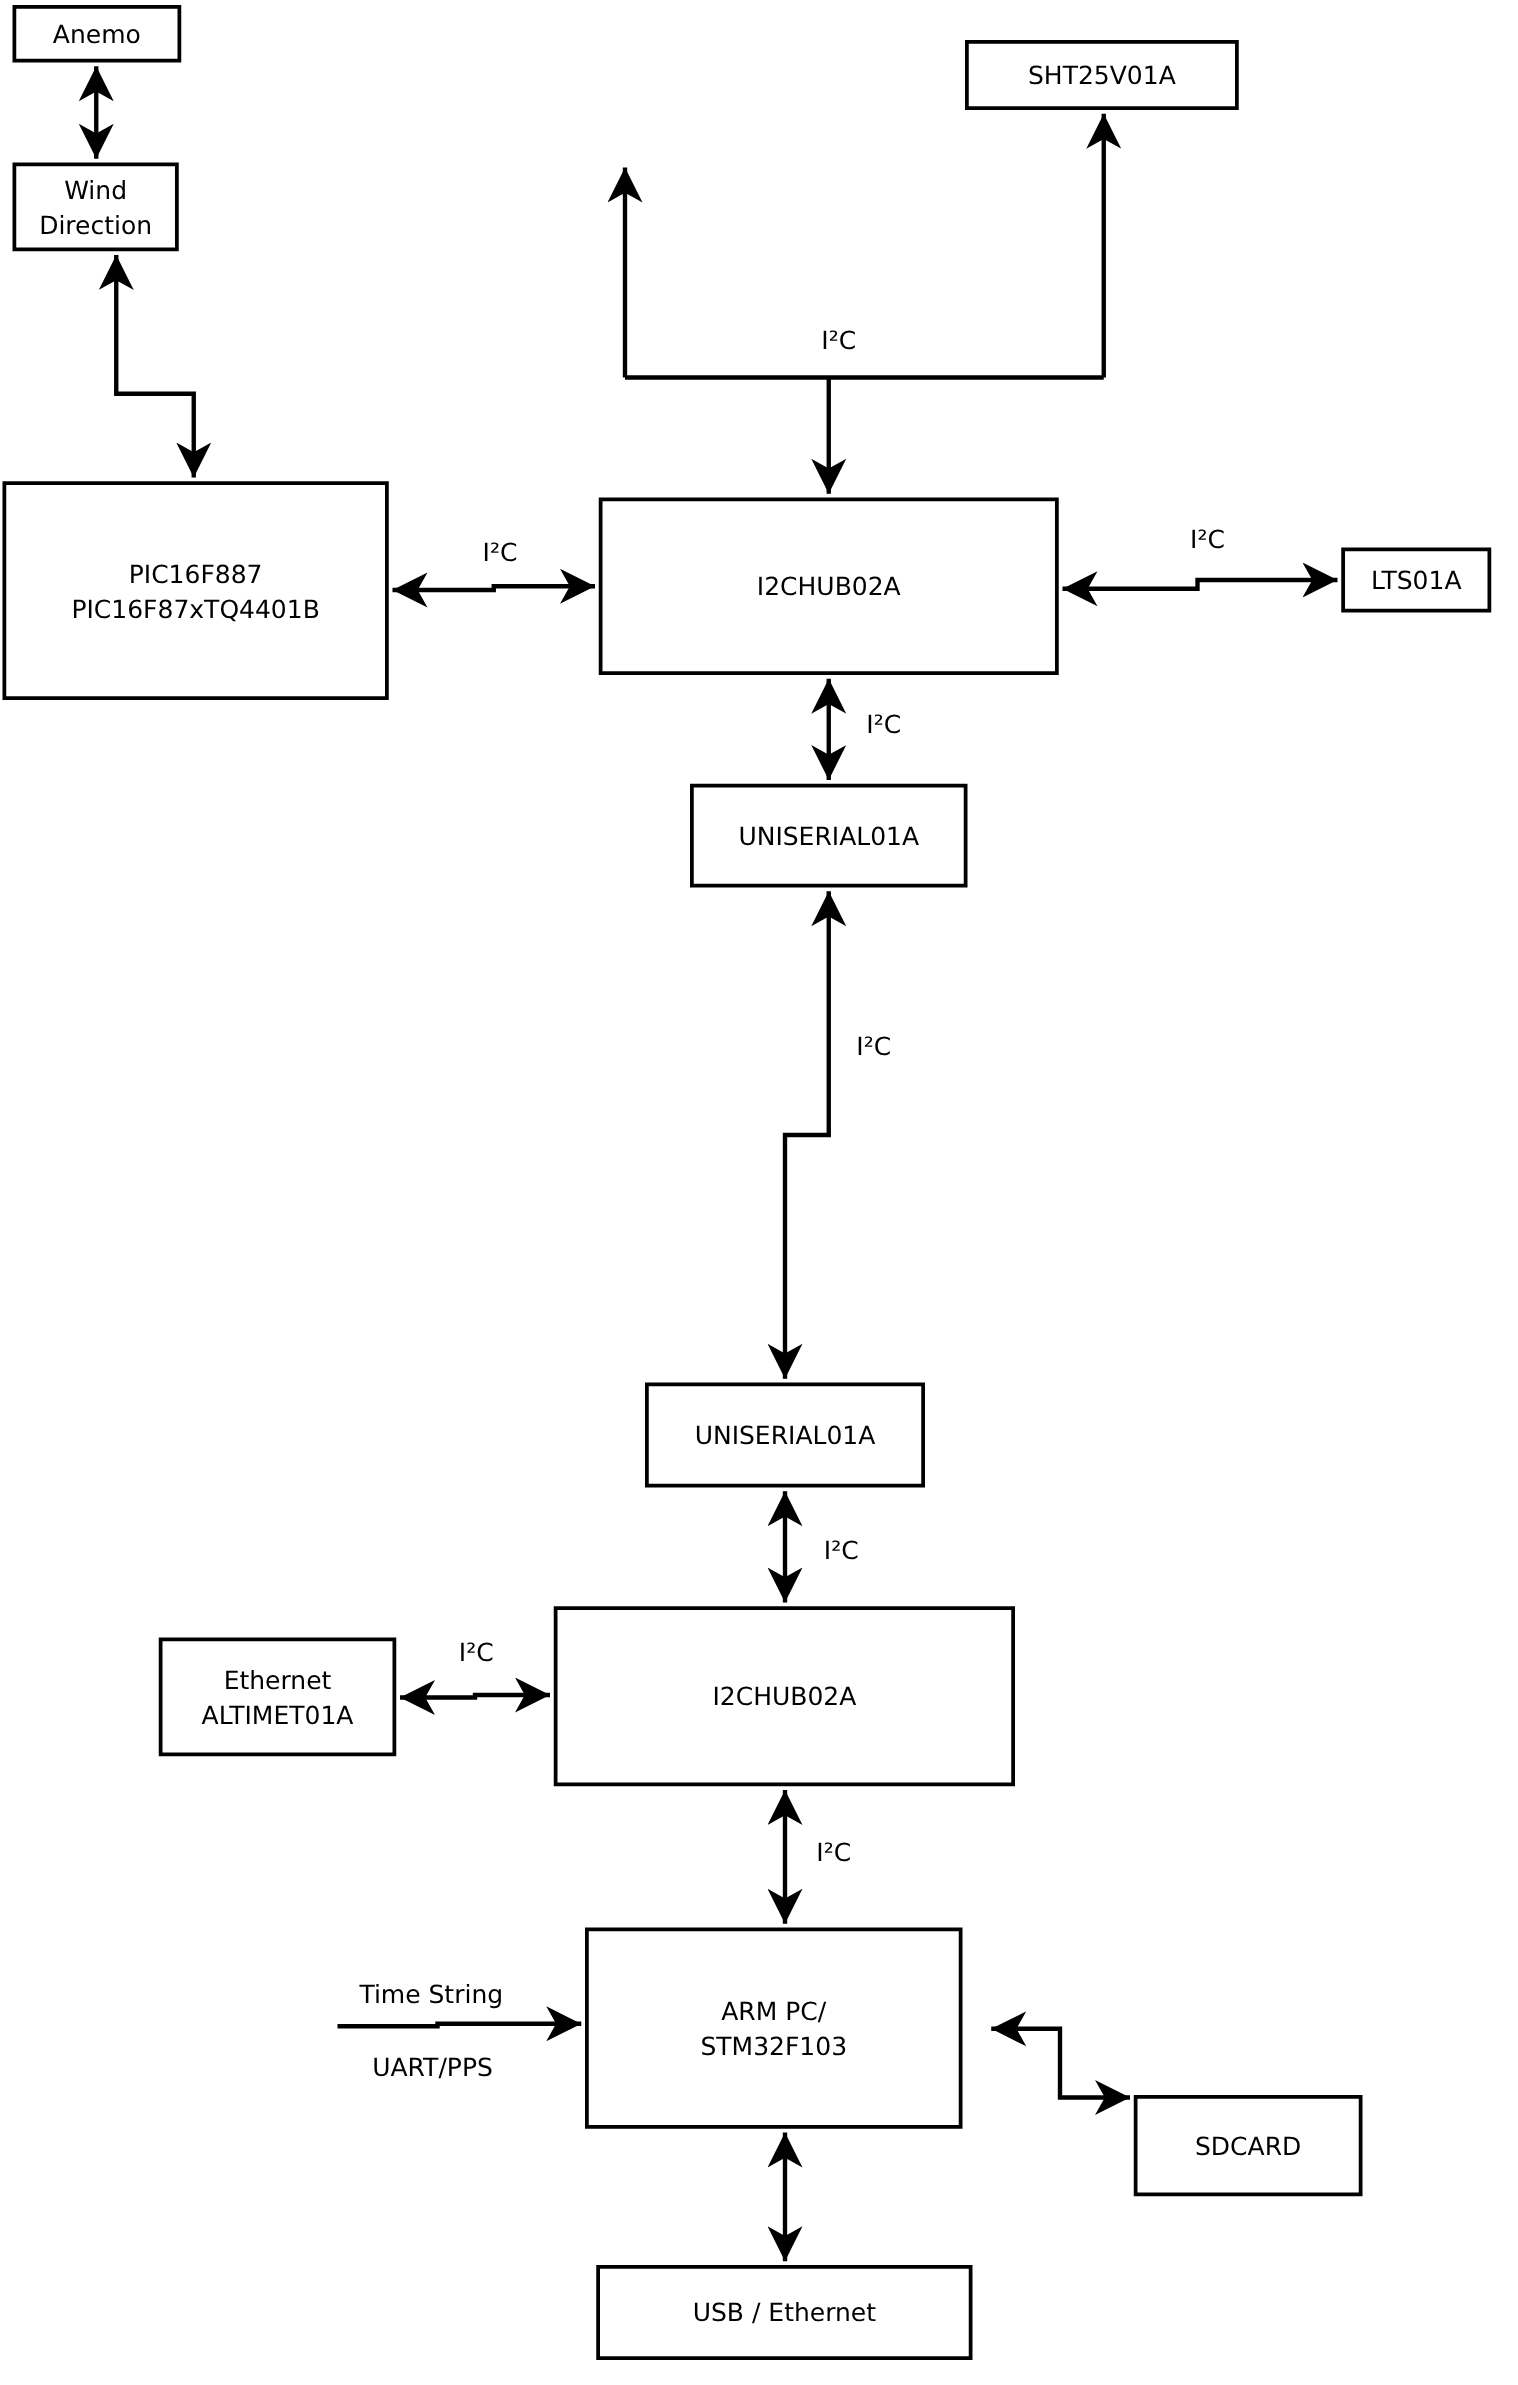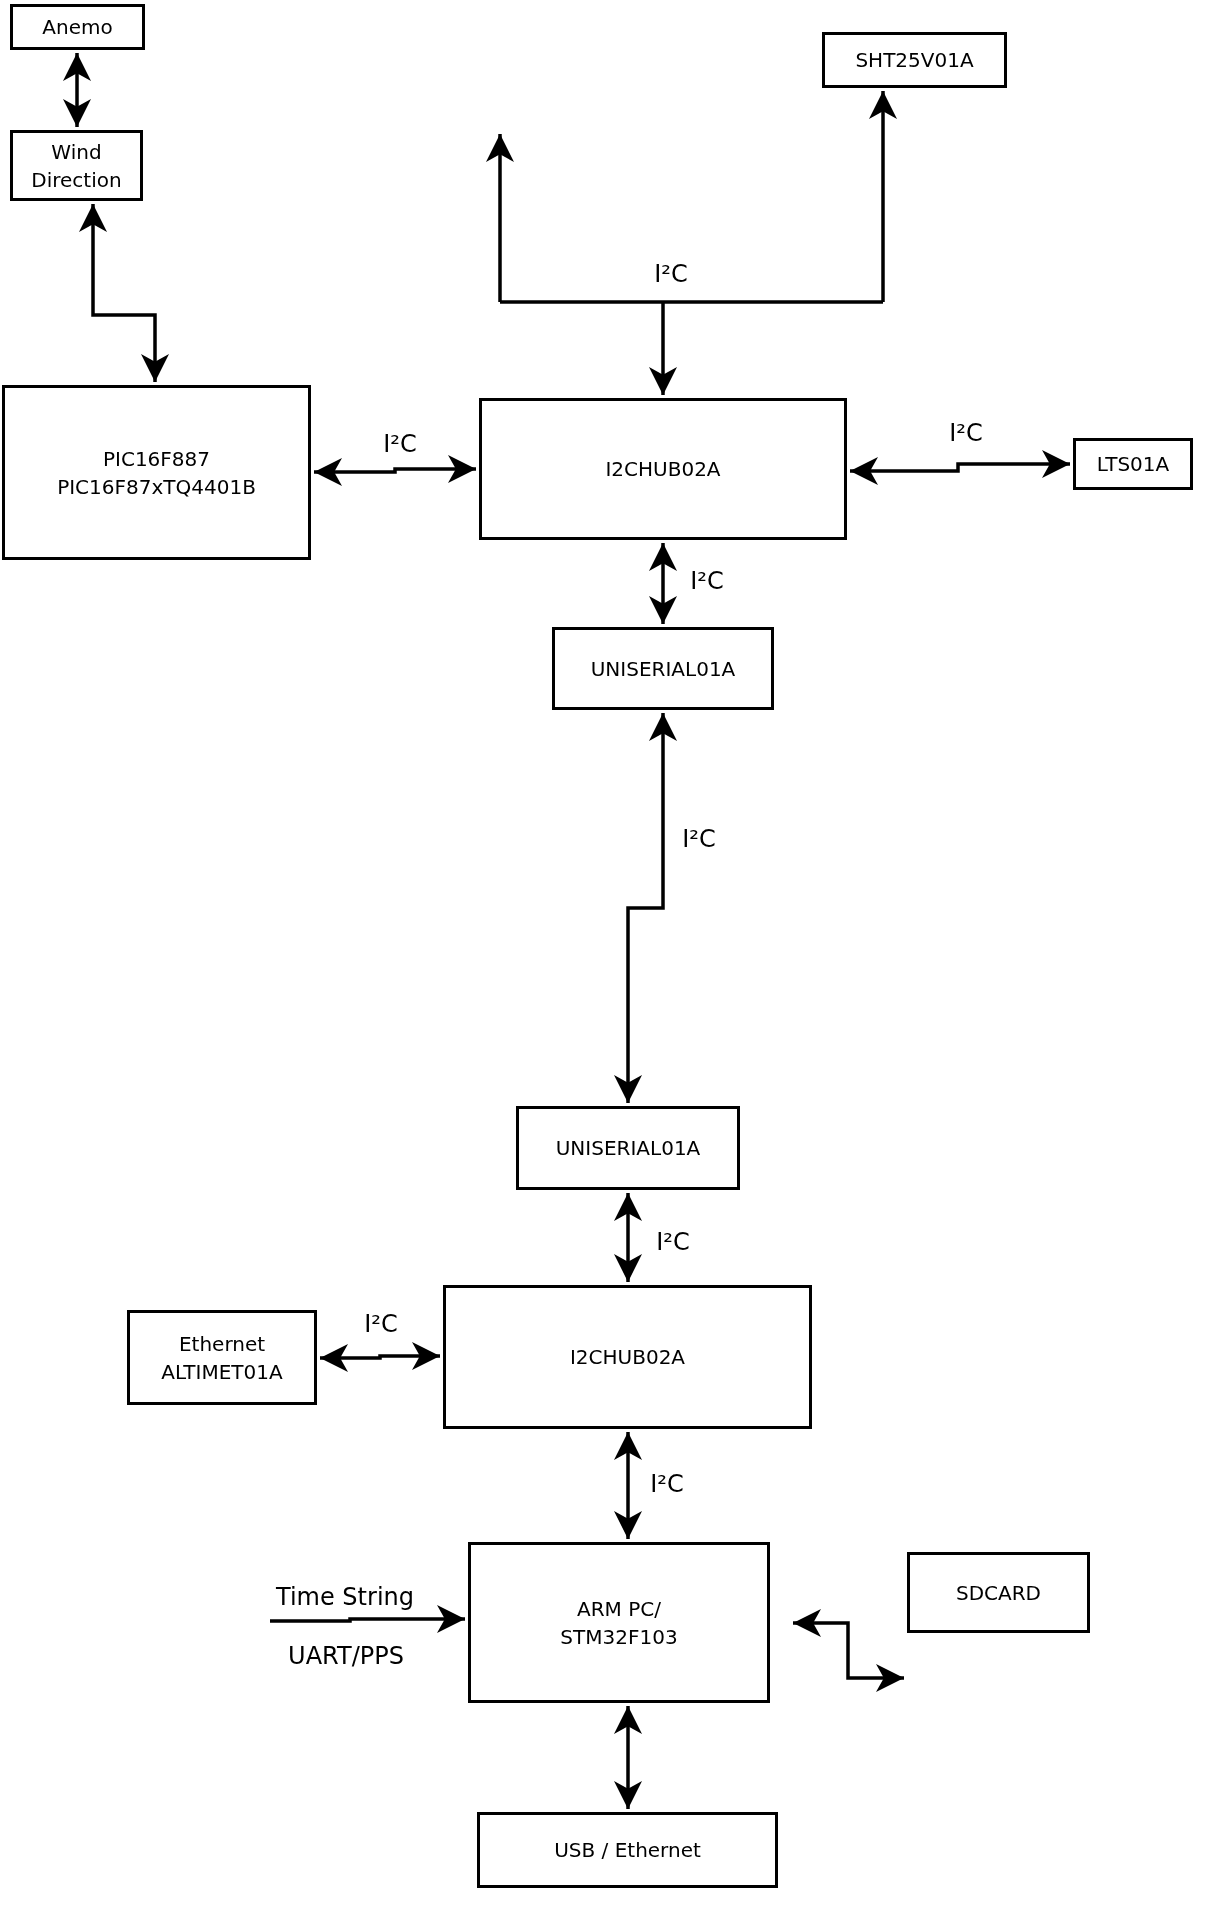--- a/index.html
+++ b/index.html
@@ -21,21 +21,21 @@
     border:3px solid var(--border,#000000);
     background:var(--box_fill,#ffffff);
     display:flex;align-items:center;justify-content:center;
     text-align:center;
     font-size:20px;line-height:1.4;
     white-space:pre-line;
   }
   .edge-label{
     position:absolute;
     transform:translateX(-50%);
-    font-size:24px;
+    font-size:20px;
     white-space:nowrap;
   }
 </style>
 </head>
 <body>
 
 <div id="canvas">
 
   <svg class="wires" viewBox="0 0 1214 1908">
     <defs>
@@ -64,40 +64,40 @@
 
   <div class="box" style="left:10px;top:4px;width:135px;height:46px">Anemo</div>
 
   <div class="box" style="left:10px;top:130px;width:133px;height:71px">Wind
 Direction</div>
 
   <div class="box" style="left:2px;top:385px;width:309px;height:175px">PIC16F887
 PIC16F87xTQ4401B</div>
 
 
-  <div class="box" style="left:822px;top:32px;width:185px;height:56px">SHT25V01A</div>
+  <div class="box" style="left:772px;top:32px;width:219px;height:56px">SHT25V01A</div>
 
   <div class="box" style="left:479px;top:398px;width:368px;height:142px">I2CHUB02A</div>
 
   <div class="box" style="left:1073px;top:438px;width:120px;height:52px">LTS01A</div>
 
   <div class="box" style="left:552px;top:627px;width:222px;height:83px">UNISERIAL01A</div>
 
   <div class="box" style="left:516px;top:1106px;width:224px;height:84px">UNISERIAL01A</div>
 
   <div class="box" style="left:443px;top:1285px;width:369px;height:144px">I2CHUB02A</div>
 
   <div class="box" style="left:127px;top:1310px;width:190px;height:95px">Ethernet
 ALTIMET01A</div>
 
 
   <div class="box" style="left:468px;top:1542px;width:302px;height:161px">ARM PC/
 STM32F103</div>
 
-  <div class="box" style="left:907px;top:1552px;width:183px;height:81px">SDCARD</div>
+  <div class="box" style="left:907px;top:1676px;width:183px;height:81px">SDCARD</div>
 
   <div class="box" style="left:477px;top:1812px;width:301px;height:76px">USB / Ethernet</div>
 
   <span class="edge-label" style="left:671px;top:260px">I²C</span>
 
   <span class="edge-label" style="left:400px;top:430px">I²C</span>
 
   <span class="edge-label" style="left:966px;top:419px">I²C</span>
 
   <span class="edge-label" style="left:707px;top:567px">I²C</span>

